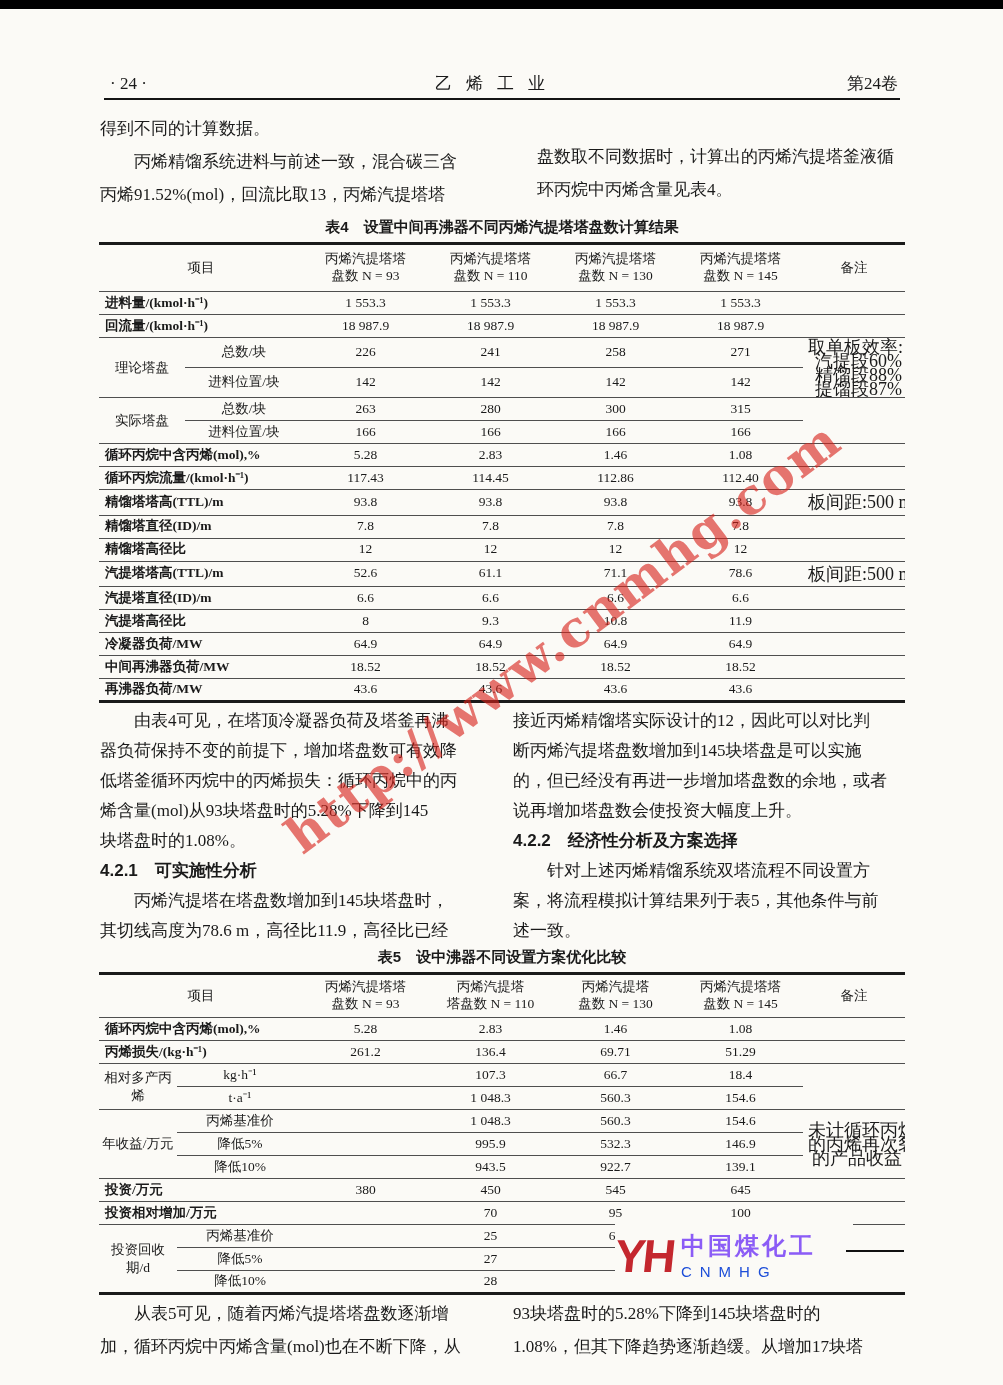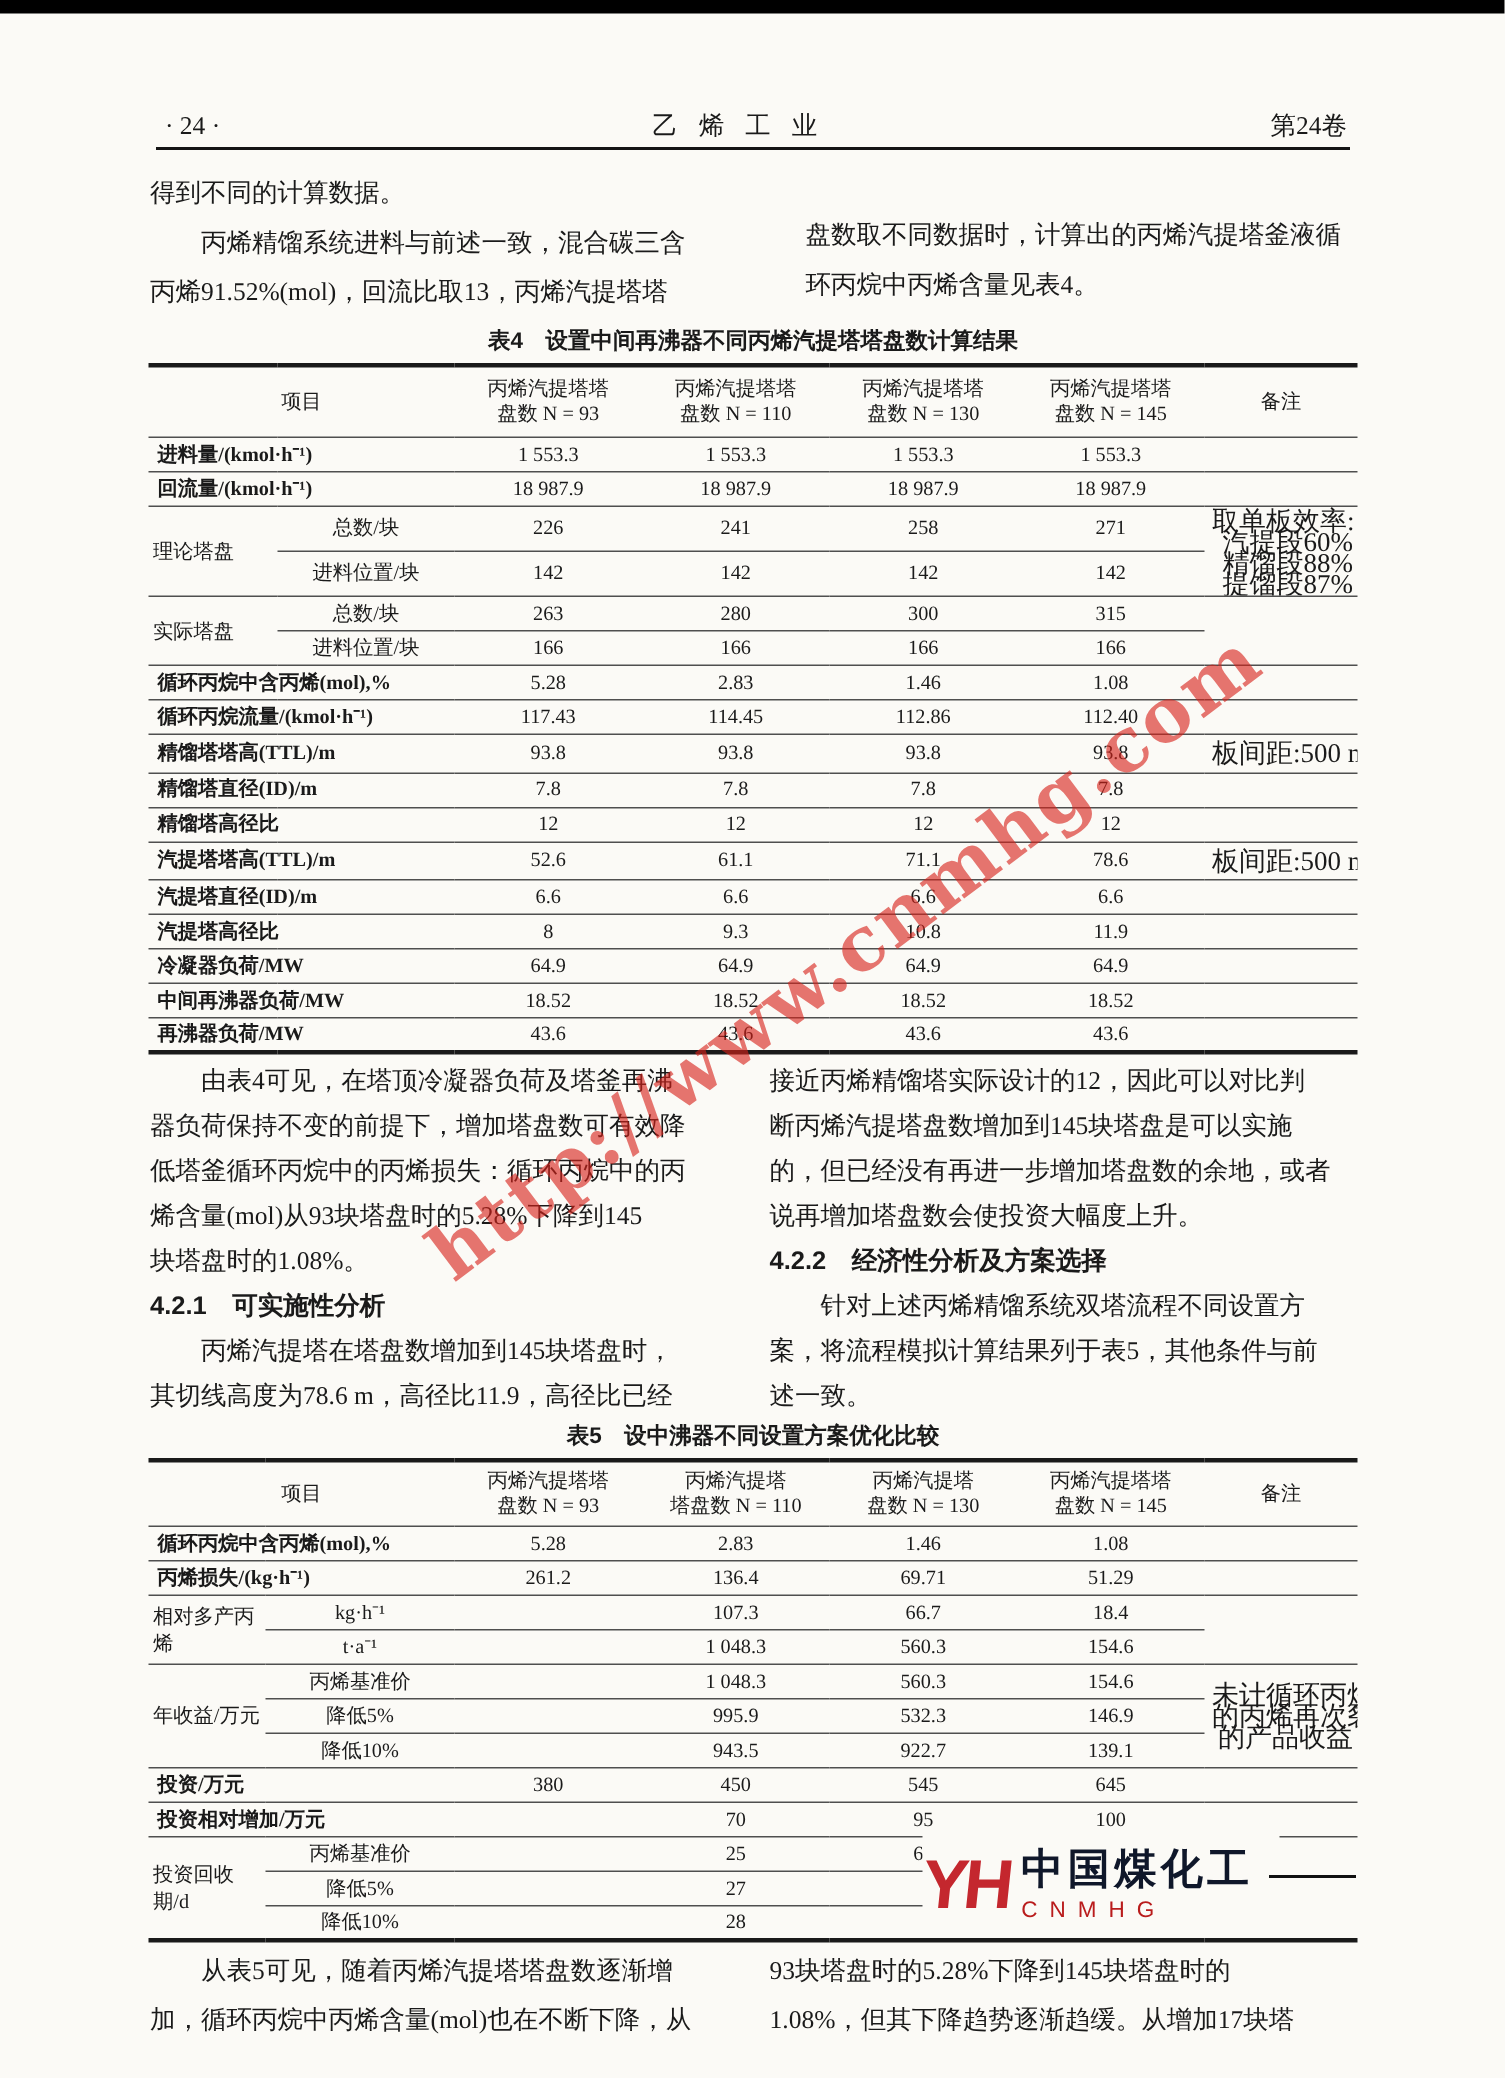--- a/index.html
+++ b/index.html
@@ -39,21 +39,21 @@
   }
   .tbl th, .tbl td {
     border-bottom:1px solid #4f4f4f;
     padding:1px 3px; text-align:center; vertical-align:middle;
     font-weight:normal; height:23px; line-height:1.25;
     overflow:hidden; white-space:nowrap;
   }
   .tbl thead th { height:48px; }
   .tbl5 thead th { height:44px; }
   .tbl .lbl { text-align:left; padding-left:6px;font-weight:bold; }
-  .tbl .grp { text-align:left; white-space:normal; line-height:1.3; }
+  .tbl .grp { text-align:center; white-space:normal; line-height:1.3; }
   .tbl .sub { text-align:center; }
   .tbl .note { text-align:right; font-size:18px; padding-left:5px; }
   .tbl .notelines div { line-height:14px; }
   .tbl tr.tall td { height:30px; }
 
   .watermark {
     position:absolute; left:292px; top:812px; z-index:40;
     font-size:50px; font-weight:bold; letter-spacing:2px;
     font-family:"DejaVu Serif", serif;
     color:rgba(214,34,26,0.62);
@@ -67,25 +67,25 @@
     display:flex; align-items:center; gap:8px;
   }
   .logo-icon {
     font-family:"Liberation Sans", sans-serif; font-weight:bold;
     font-size:46px; line-height:1; color:#c4272e;
     transform:skewX(-6deg); letter-spacing:-3px;
   }
   .logo-texts { display:flex; flex-direction:column; }
   .logo-cn {
     font-family:"Liberation Sans", sans-serif; font-weight:bold;
-    font-size:28px; letter-spacing:3px; color:#0f172a; line-height:1.15;
+    font-size:24px; letter-spacing:3px; color:#8b5cf6; line-height:1.15;
   }
   .logo-en {
     font-family:"Liberation Sans", sans-serif;
-    font-size:15px; letter-spacing:8px; color:#b91c1c; margin-top:3px;
+    font-size:15px; letter-spacing:8px; color:#1d4ed8; margin-top:3px;
   }
   .logo-line { position:absolute; top:1250px; left:846px; width:58px; border-top:2px solid #111; z-index:51; }
 </style>
 </head>
 <body>
 
 <div class="topbar"></div>
 
 <div class="pagehead">
   <span>· 24 ·</span>

